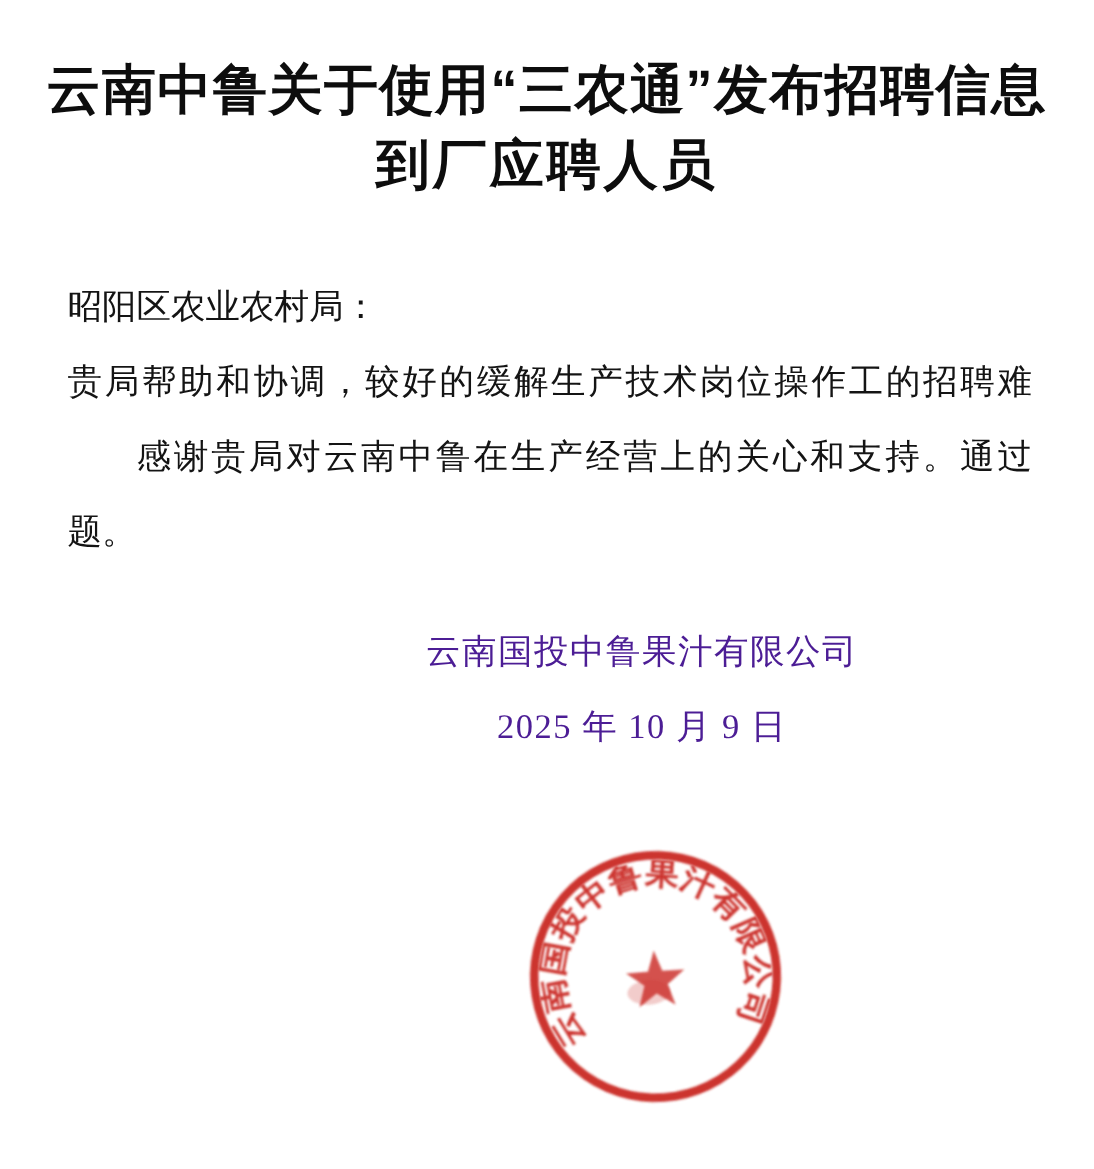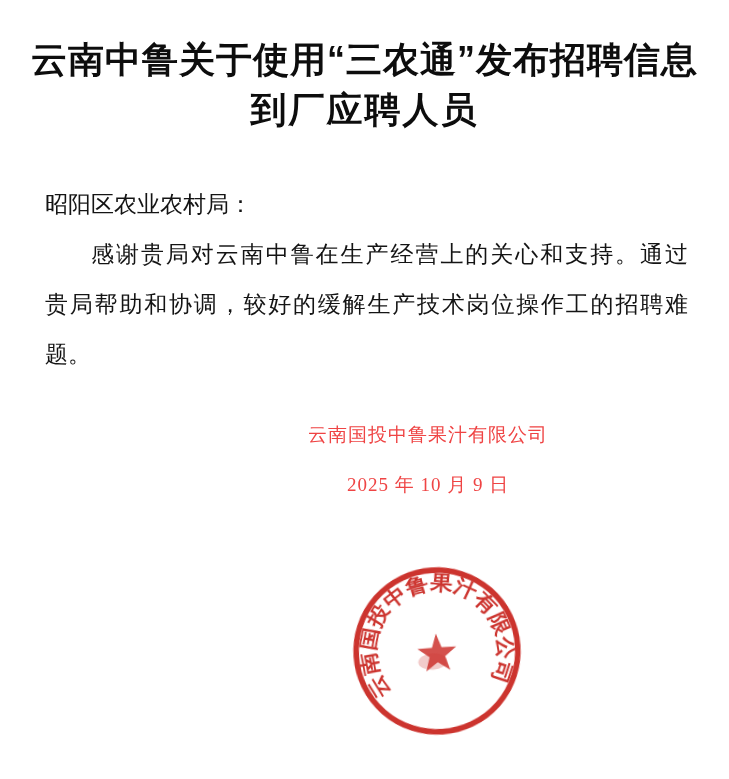--- a/index.html
+++ b/index.html
@@ -54,22 +54,22 @@
   .line.indent {
     padding-left: 46px;
   }
   .signature {
     position: relative;
     z-index: 1;
     margin-top: 30px;
     margin-left: 128px;
     width: 600px;
     text-align: center;
-    font-size: 19px;
-    color: #ef4444;
+    font-size: 23px;
+    color: #4c1d95;
   }
   .signature .sig-line {
     height: 50px;
     line-height: 50px;
     letter-spacing: 1px;
   }
   .seal {
     position: absolute;
     left: 350px;
     top: 564px;
@@ -88,22 +88,22 @@
 
   <div class="doc-title">
     <div class="t1">云南中鲁关于使用“三农通”发布招聘信息</div>
     <div class="t2">到厂应聘人员</div>
   </div>
 
   <div class="doc-body">
     <div class="line">昭阳区农业农村局：</div>
 
     <div>
+      <div class="line fill">贵局帮助和协调，较好的缓解生产技术岗位操作工的招聘难</div>
       <div class="line fill indent">感谢贵局对云南中鲁在生产经营上的关心和支持。通过</div>
-      <div class="line fill">贵局帮助和协调，较好的缓解生产技术岗位操作工的招聘难</div>
       <div class="line">题。</div>
     </div>
 
   </div>
 
   <div class="signature">
     <div class="sig-line">云南国投中鲁果汁有限公司</div>
     <div class="sig-line">2025 年 10 月 9 日</div>
   </div>
 

